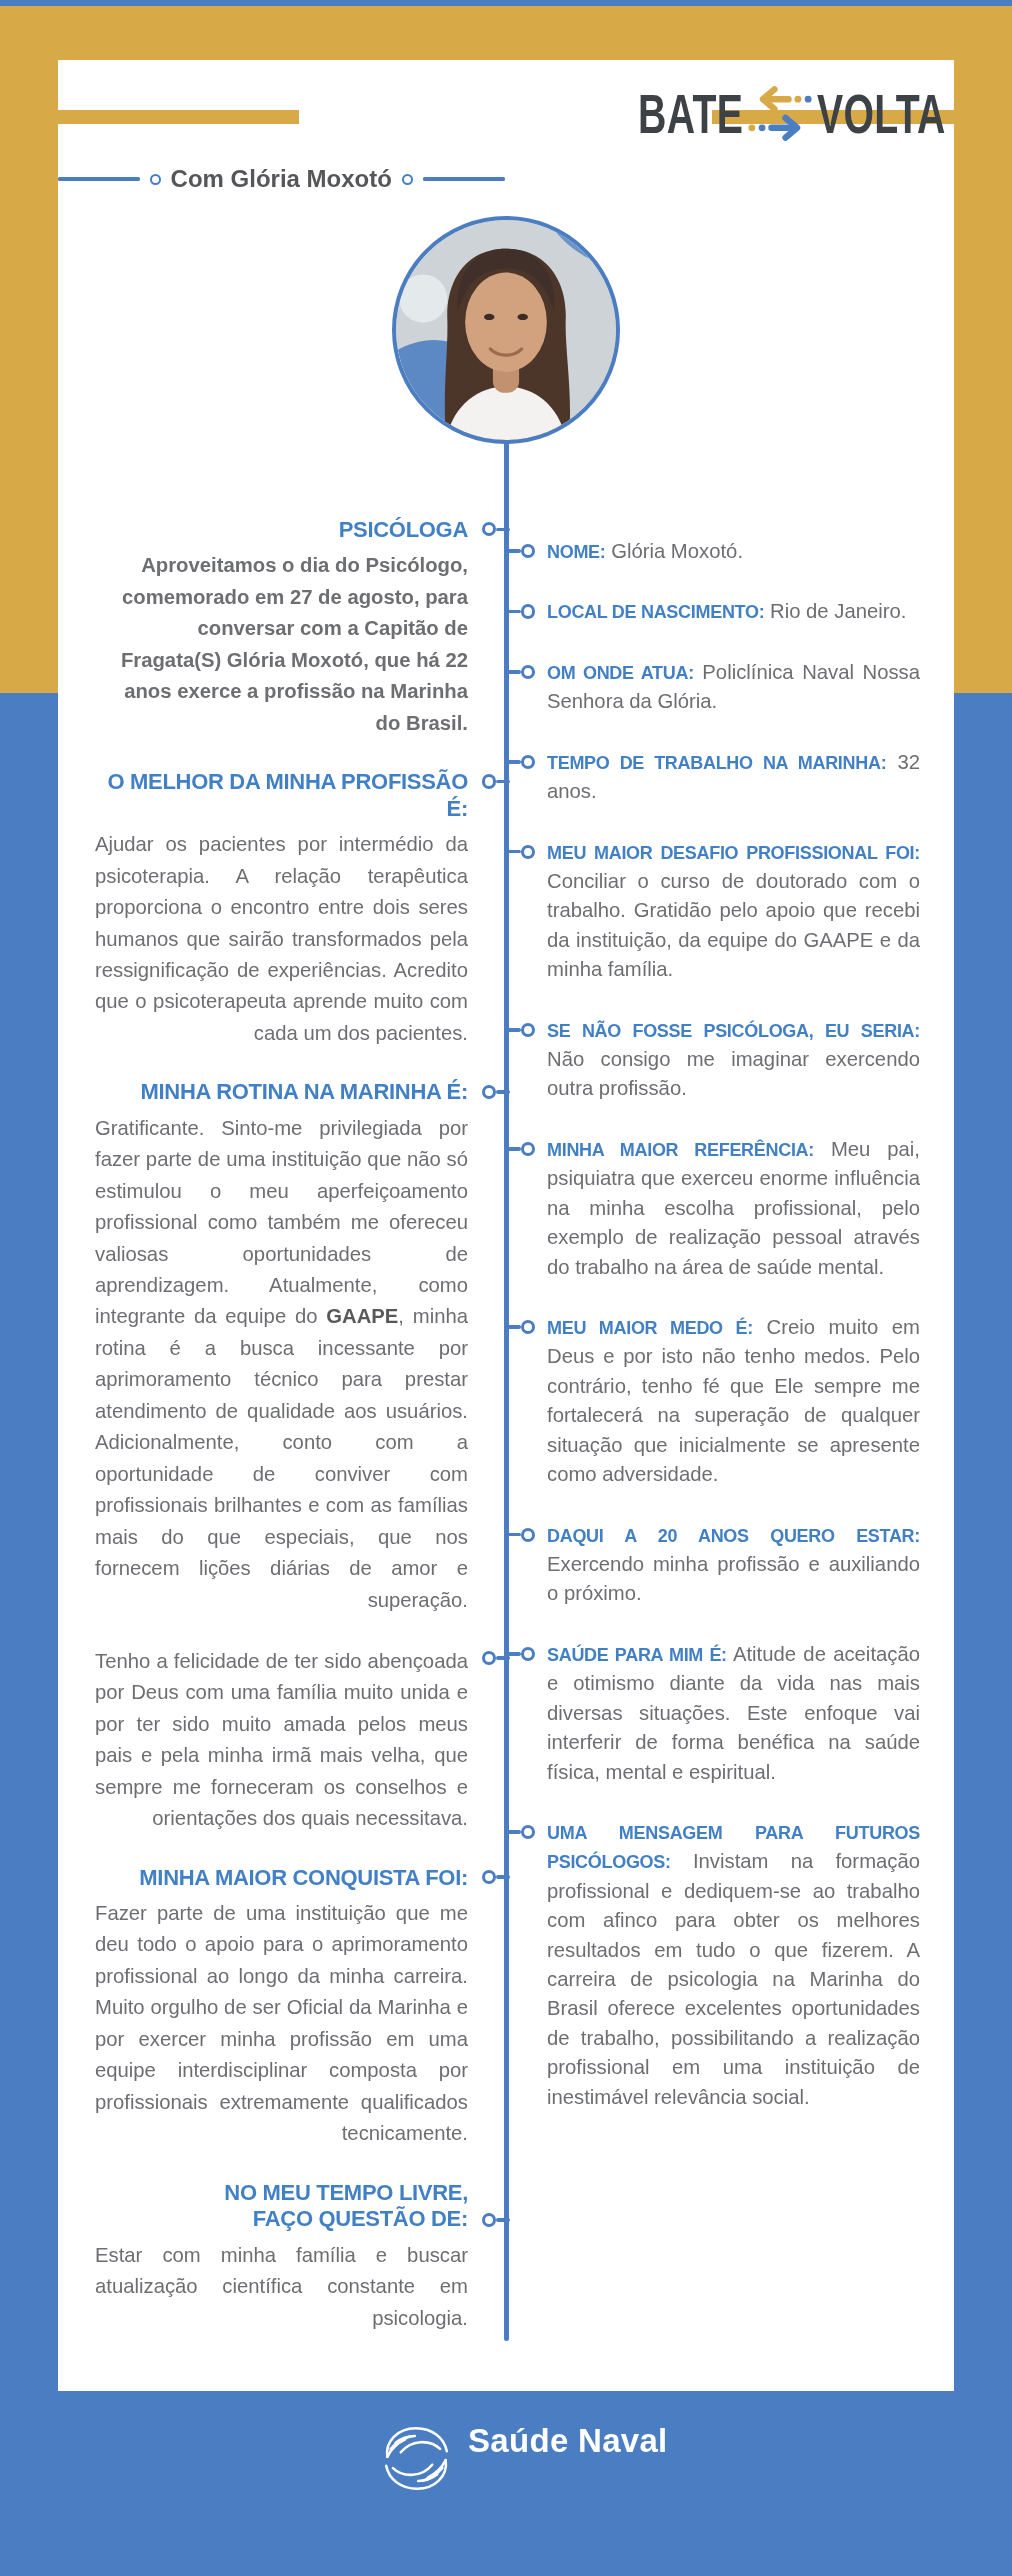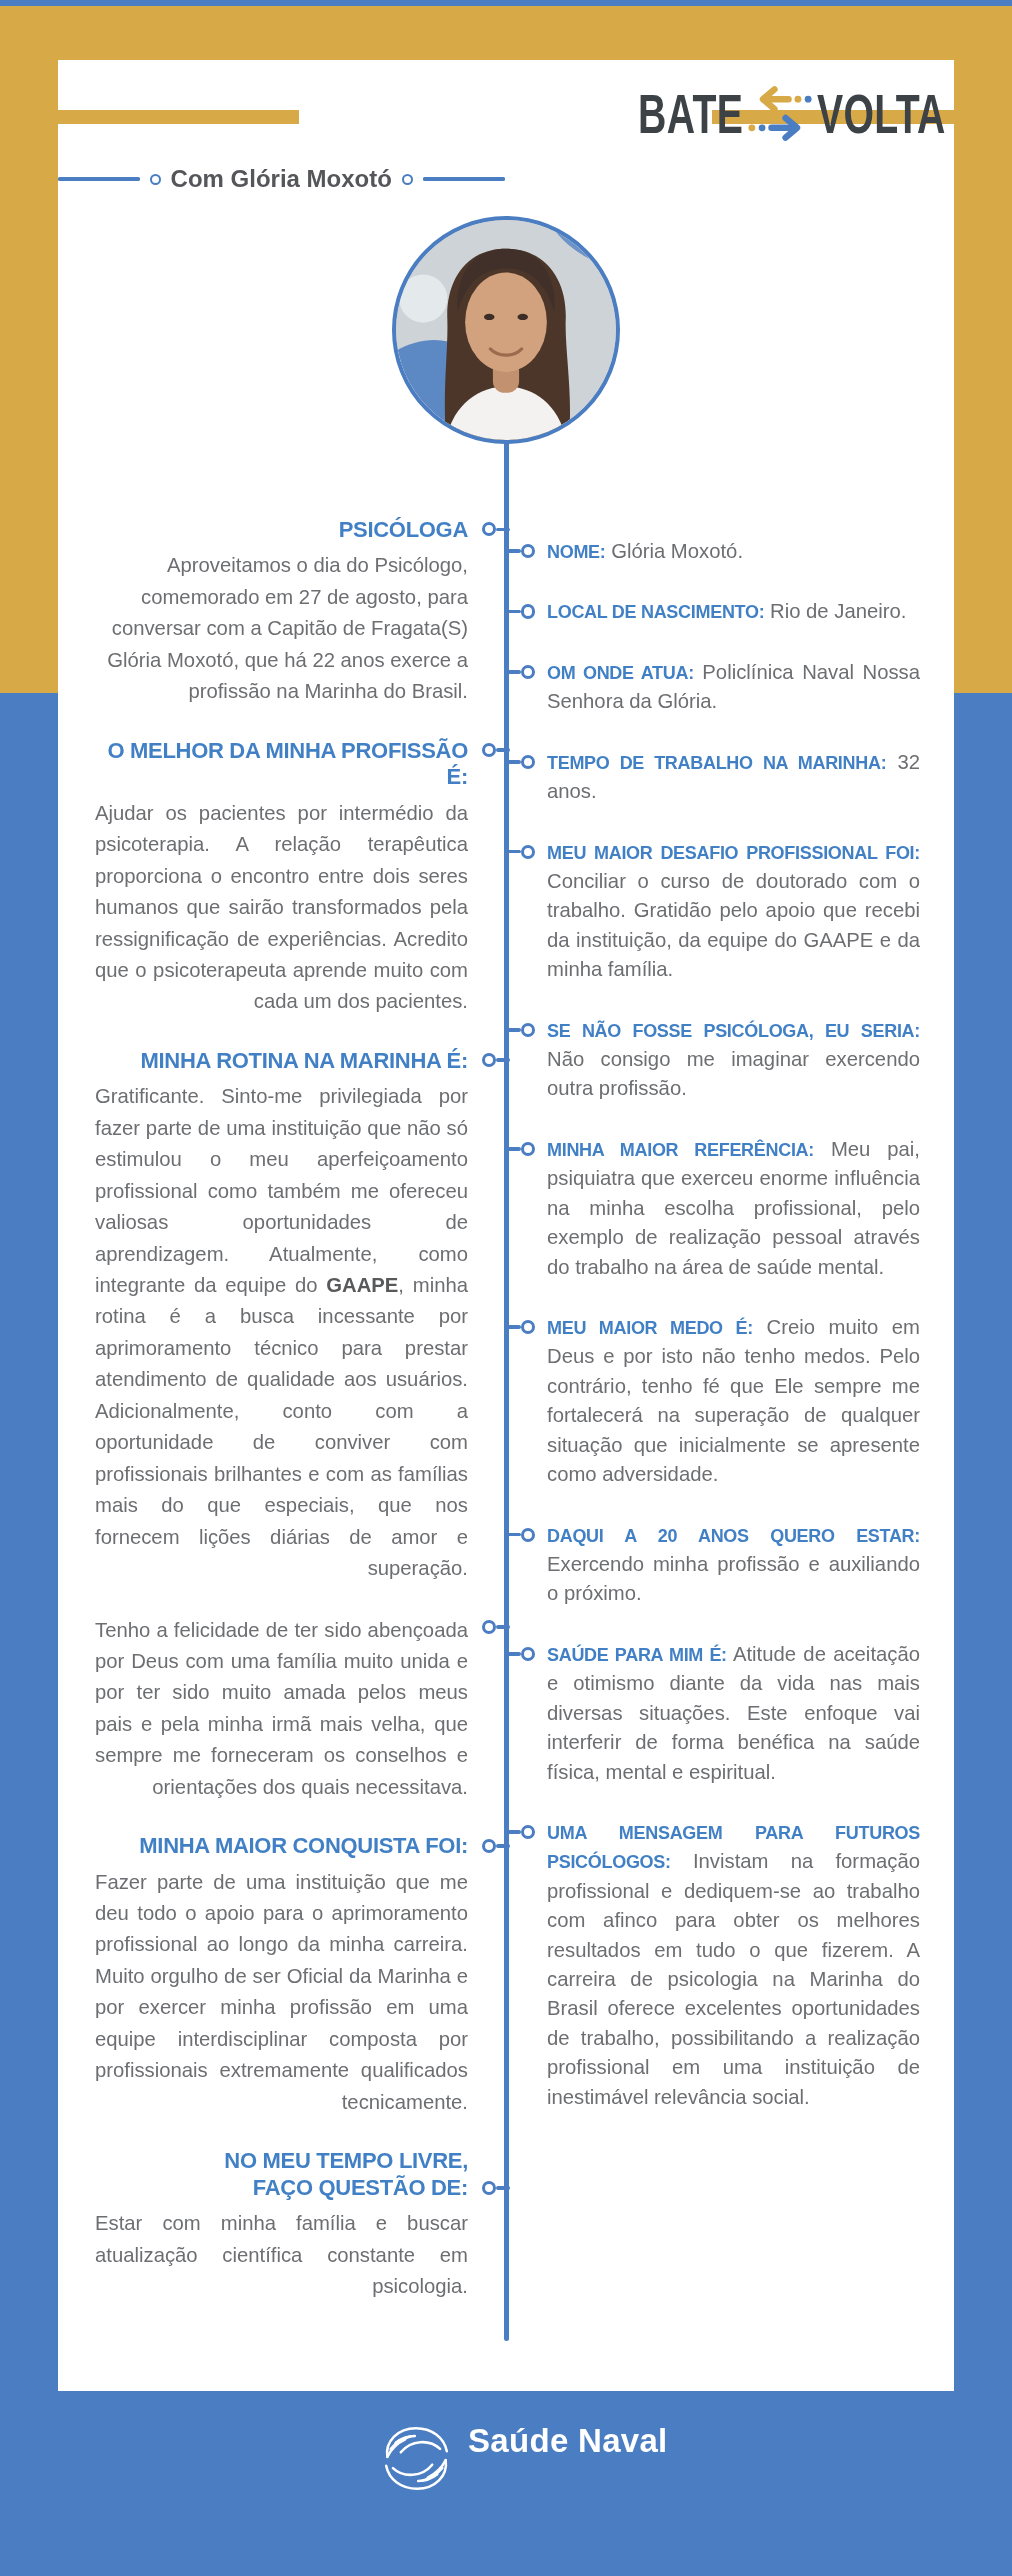--- a/index.html
+++ b/index.html
@@ -39,21 +39,21 @@
   
   .timeline{position:absolute;left:446px;top:380px;width:4.9px;height:1901px;background:#4A7DC2;border-radius:2.7px;}
 
   
   .col{position:absolute;}
   .col-left{left:37px;top:457px;width:373px;}
   .col-right{left:489px;top:477px;width:373px;}
 
   .lq{position:relative;margin:0 0 6.5px 0;color:#4280C6;font-weight:bold;font-size:22px;line-height:1.22;letter-spacing:-0.3px;text-align:right;white-space:pre-line;}
   .la{margin:0 0 30px 0;color:#6D6E71;font-size:20.3px;line-height:1.55;text-align:justify;text-align-last:right;}
-  .la.intro{text-align:right;}
+  .la.intro{text-align:right;font-weight:bold;}
   .la .b{font-weight:bold;color:#58595B;}
 
   .rp{position:relative;margin:0 0 31px 0;color:#6D6E71;font-size:20.3px;line-height:1.45;text-align:justify;}
   .rl{color:#4280C6;font-weight:bold;font-size:18px;letter-spacing:-0.3px;}
 
   
   .mk{position:absolute;top:5.4px;display:flex;align-items:center;}
   .mk .tick{width:13.6px;height:3.8px;background:#4A7DC2;border-radius:2.2px;}
   .mk .dot{width:8.1px;height:8.1px;border:3.3px solid #4A7DC2;border-radius:50%;background:#fff;flex:0 0 8.1px;}
   .mk-l{right:-42px;width:42px;justify-content:flex-end;}

